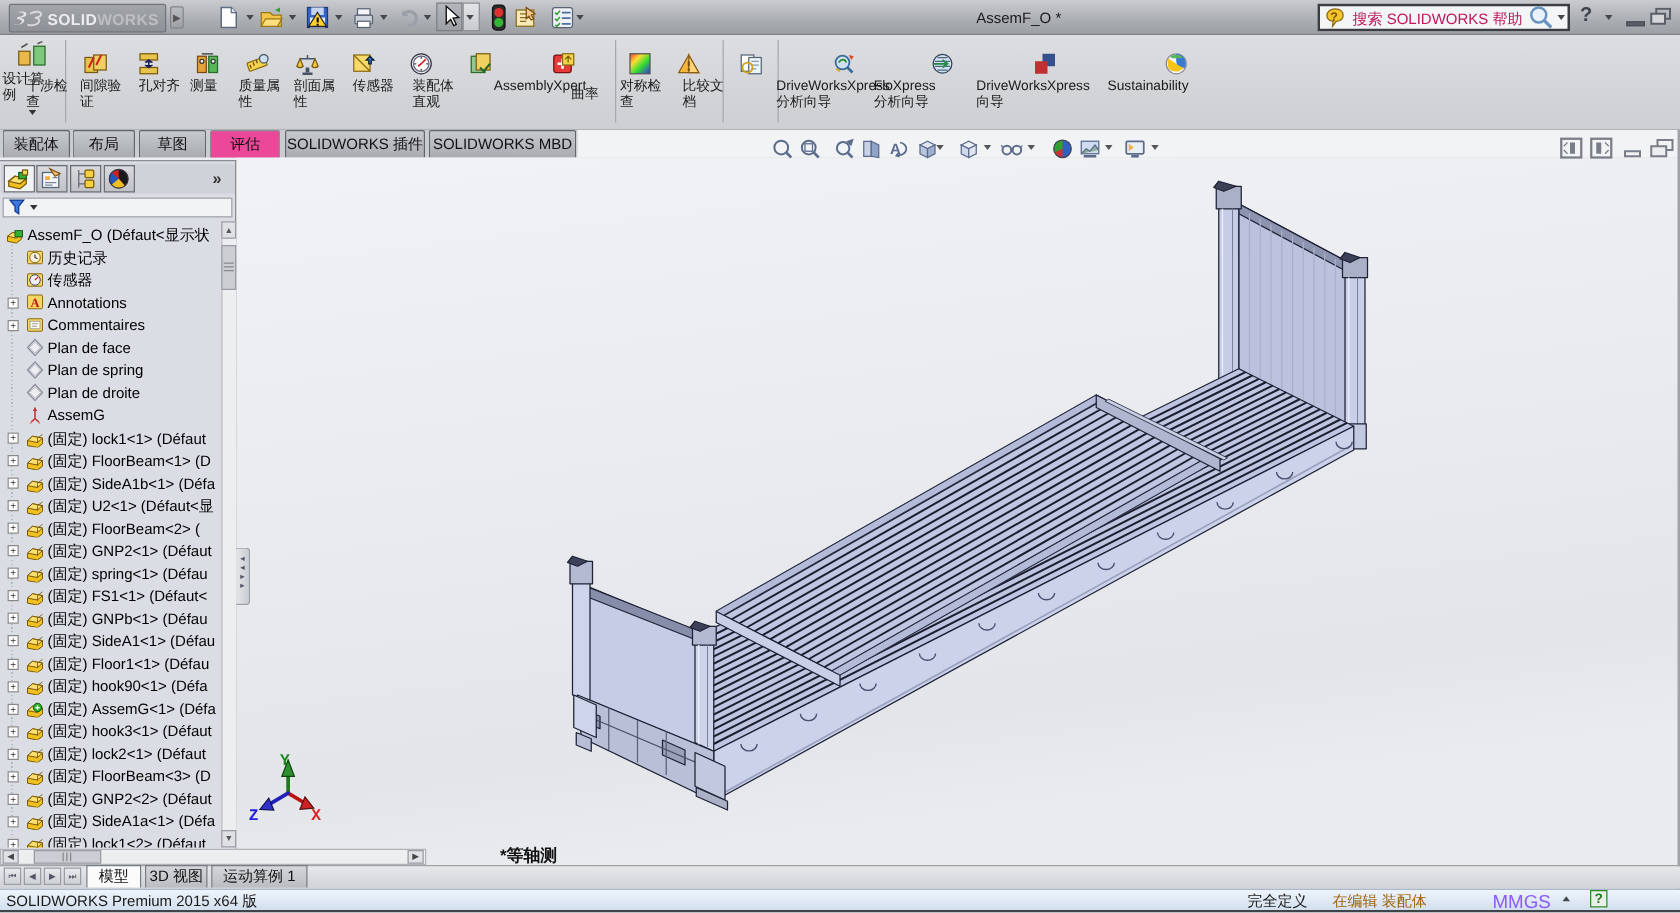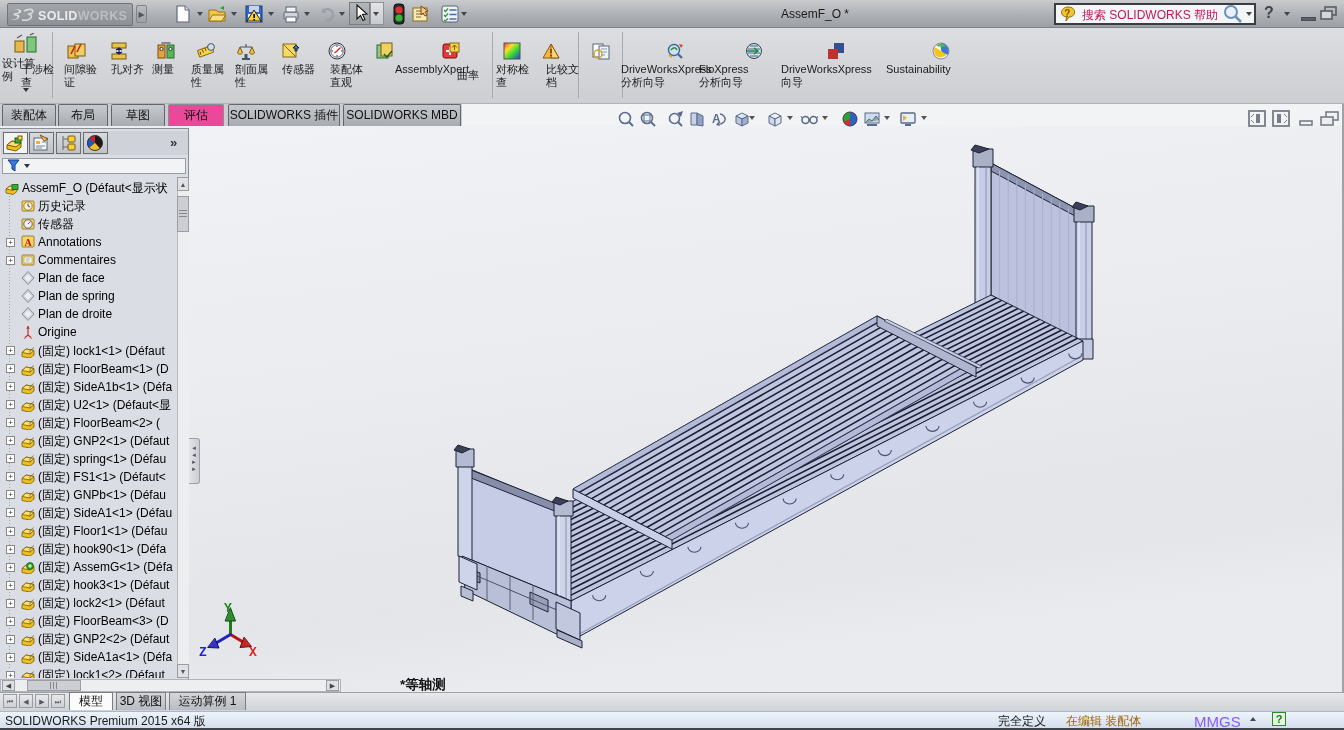--- a/index.html
+++ b/index.html
@@ -516,21 +516,21 @@
 <svg width="14" height="15" viewBox="0 0 14 15" style="position:absolute;left:20px;top:130.4px">
       <path d="M7 1.5 L13 8 7 14.5 1 8 Z" fill="none" stroke="#8a8d98" stroke-width="1"></path>
       <path d="M7 3.5 L11.5 8 7 12.5 2.5 8 Z" fill="#eceef4" stroke="#b8bac2" stroke-width="0.8"></path>
     </svg>
 <div class="trow" style="left:37px;top:129.4px">Plan de droite</div>
 <svg width="14" height="15" viewBox="0 0 14 15" style="position:absolute;left:20px;top:148.4px">
       <path d="M7 2 v9 M7 11 l-3 2.5 M7 11 l3 2.5" stroke="#c03030" stroke-width="1.2" fill="none"></path>
       <path d="M7 2 l-1.8 2.8 h3.6 z" fill="#c03030"></path>
       <path d="M4 13.5 l-1.5 1 1.8 .3 z M10 13.5 l1.5 1 -1.8 .3 z" fill="#c03030"></path>
     </svg>
-<div class="trow" style="left:37px;top:147.4px">Origine</div>
+<div class="trow" style="left:37px;top:147.4px">AssemG</div>
 <div class="abs" style="left:5px;top:170.0px;width:9px;height:9px;background:#fff;border:1px solid #888;font-size:8px;line-height:7px;text-align:center;color:#333">+</div>
 <svg width="14" height="15" viewBox="0 0 14 15" style="position:absolute;left:20px;top:166.5px">
       <path d="M1 9.5 l4-3.5 8 1.5 0 4.5 -4 3 -8-1.5 z" fill="#f0c020" stroke="#7a5a08" stroke-width="0.8"></path>
       <path d="M5 6 l8 1.5 -4 3.5 -8-1.5 z" fill="#fbe070" stroke="#7a5a08" stroke-width="0.8"></path>
       <path d="M9 7.5 l4-3 M9 7.5 v4" stroke="#7a5a08" stroke-width="0.7"></path>
     </svg>
 <div class="trow" style="left:37px;top:165.5px">(固定) lock1&lt;1&gt; (Défaut</div>
 <div class="abs" style="left:5px;top:188.0px;width:9px;height:9px;background:#fff;border:1px solid #888;font-size:8px;line-height:7px;text-align:center;color:#333">+</div>
 <svg width="14" height="15" viewBox="0 0 14 15" style="position:absolute;left:20px;top:184.5px">
       <path d="M1 9.5 l4-3.5 8 1.5 0 4.5 -4 3 -8-1.5 z" fill="#f0c020" stroke="#7a5a08" stroke-width="0.8"></path>

